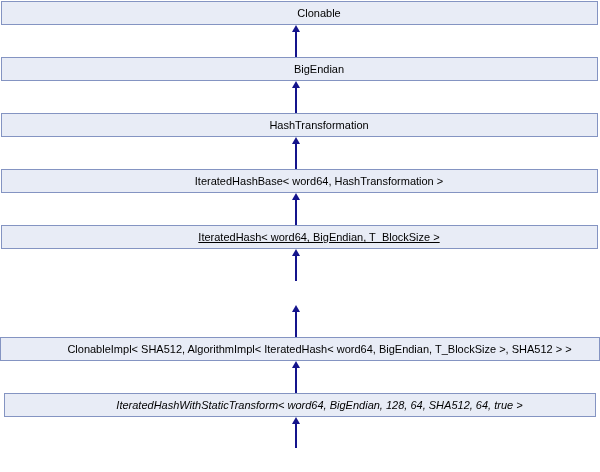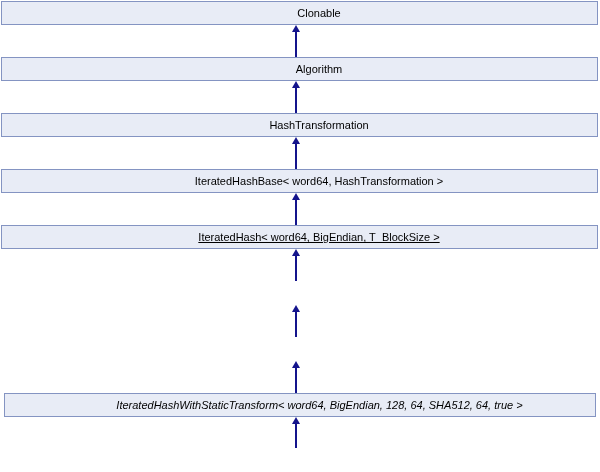--- a/index.html
+++ b/index.html
@@ -78,24 +78,25 @@
     width: 2px;
     background: #14148c;
   }
 </style>
 </head>
 <body>
 
 <div class="diagram">
 
   <div class="node n0">Clonable</div>
-  <div class="node n1">Algorithm</div>
+  <div class="node n1">BigEndian</div>
   <div class="node n2">HashTransformation</div>
   <div class="node n3">IteratedHashBase&lt; word64, HashTransformation &gt;</div>
   <div class="node n4">IteratedHash&lt; word64, BigEndian, T_BlockSize &gt;</div>
+  <div class="node n6">ClonableImpl&lt; SHA512, AlgorithmImpl&lt; IteratedHash&lt; word64, BigEndian, T_BlockSize &gt;, SHA512 &gt; &gt;</div>
   <div class="node n7">IteratedHashWithStaticTransform&lt; word64, BigEndian, 128, 64, SHA512, 64, true &gt;</div>
 
   <div class="arrow a0">
     <span class="head"></span>
     <span class="line"></span>
   </div>
   <div class="arrow a1">
     <span class="head"></span>
     <span class="line"></span>
   </div>

